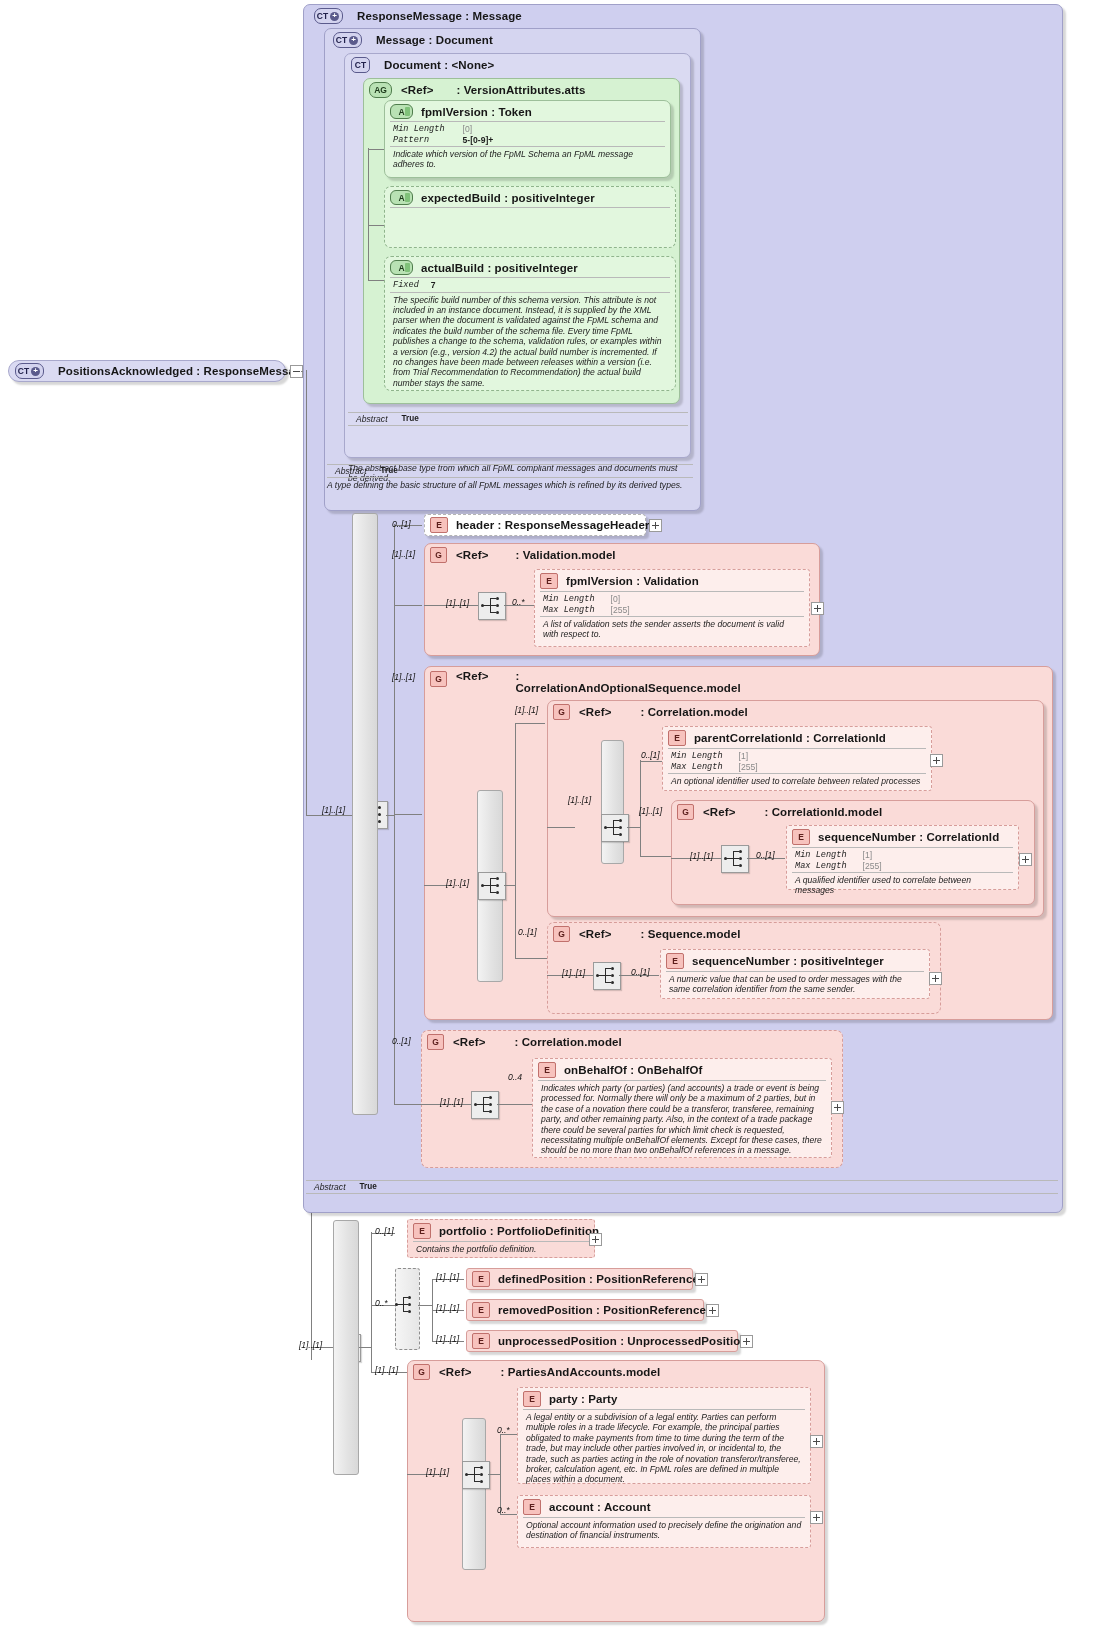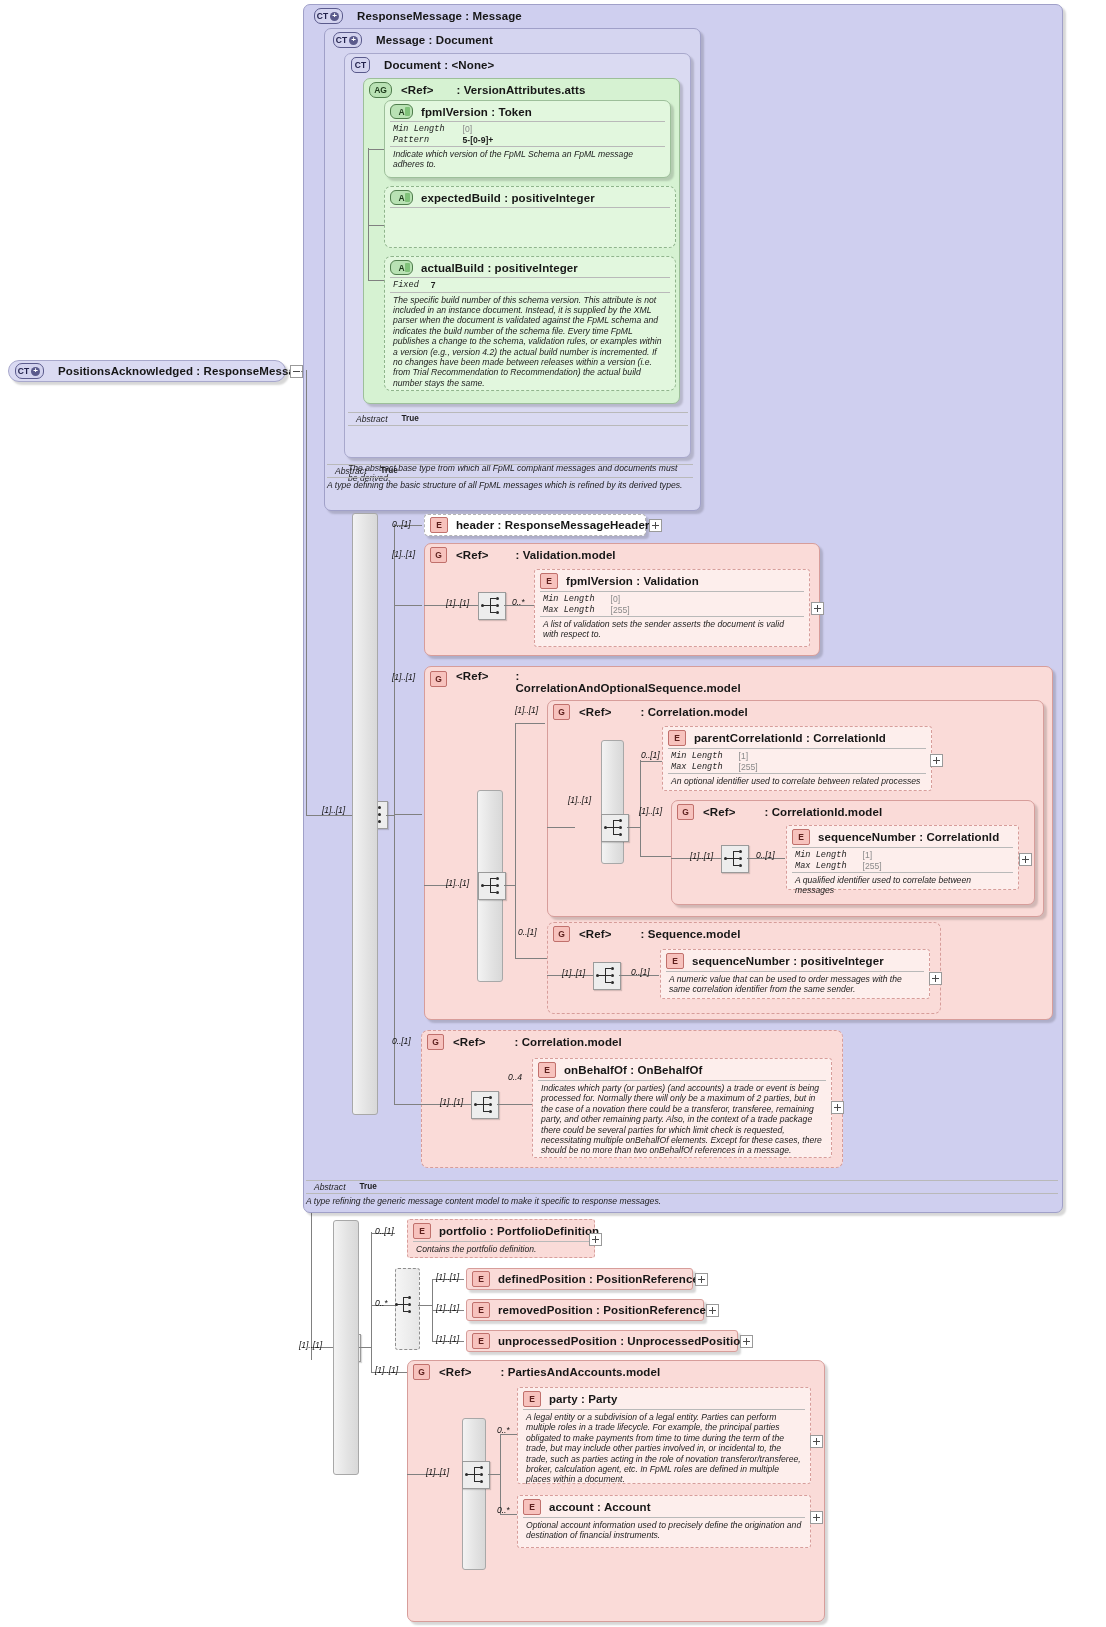--- a/index.html
+++ b/index.html
@@ -527,21 +527,20 @@
   </div>
   <div class="plusbox" style="left:831px;top:1101px;"></div>
 
   <div class="abs" style="left:306px;top:1180px;width:752px;">
     <div class="sep" style="margin:0;"></div>
     <div class="abstract-row">
       <span class="k">Abstract</span>
       <span class="v">True</span>
     </div>
     <div class="sep" style="margin:0;"></div>
-    <div class="doc" style="padding-left:0;">A type refining the generic message content model to make it specific to response messages.</div>
   </div>
 
   <div class="seqicon" style="left:333px;top:1334px;">
     <i style="left:4px;top:12px;width:7px;height:1px;"></i>
     <i style="left:11px;top:5px;width:1px;height:15px;"></i>
     <i style="left:11px;top:5px;width:6px;height:1px;"></i>
     <i style="left:11px;top:12px;width:6px;height:1px;"></i>
     <i style="left:11px;top:19px;width:6px;height:1px;"></i>
     <span class="dot" style="left:2px;top:11px;"></span>
     <span class="dot" style="left:17px;top:4px;"></span>

